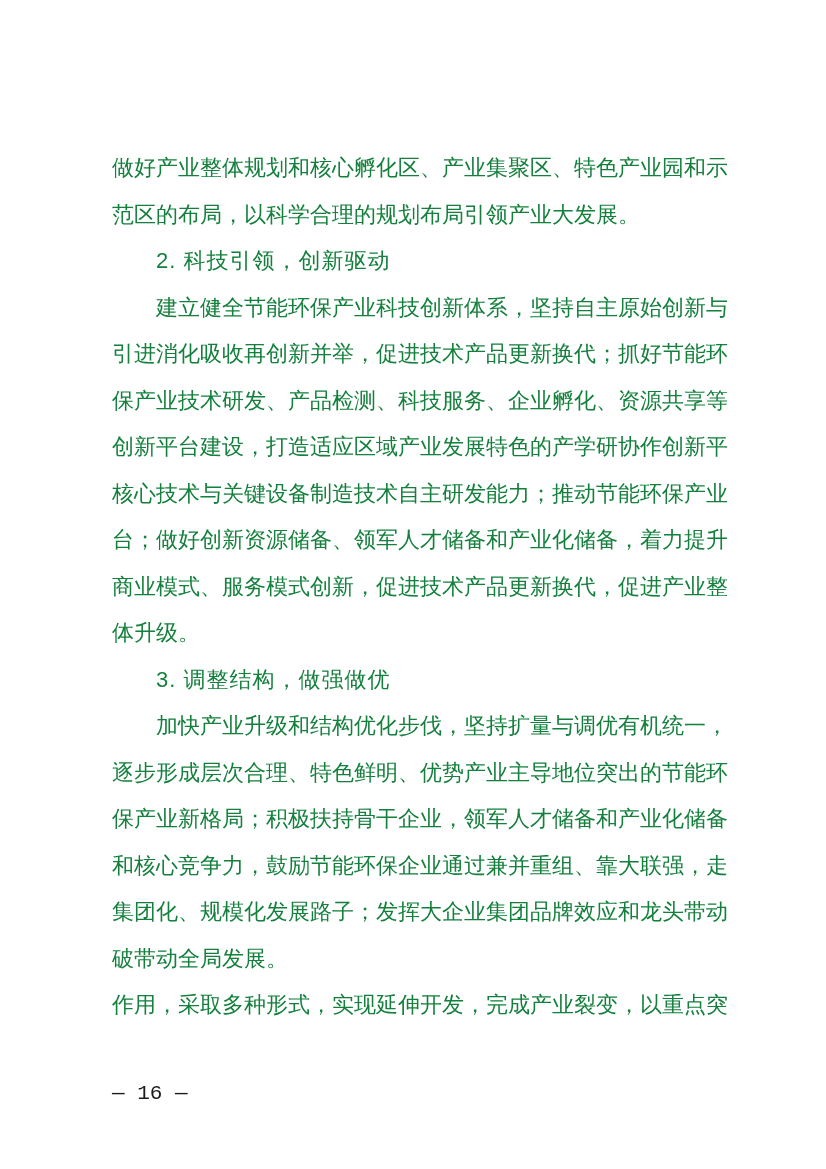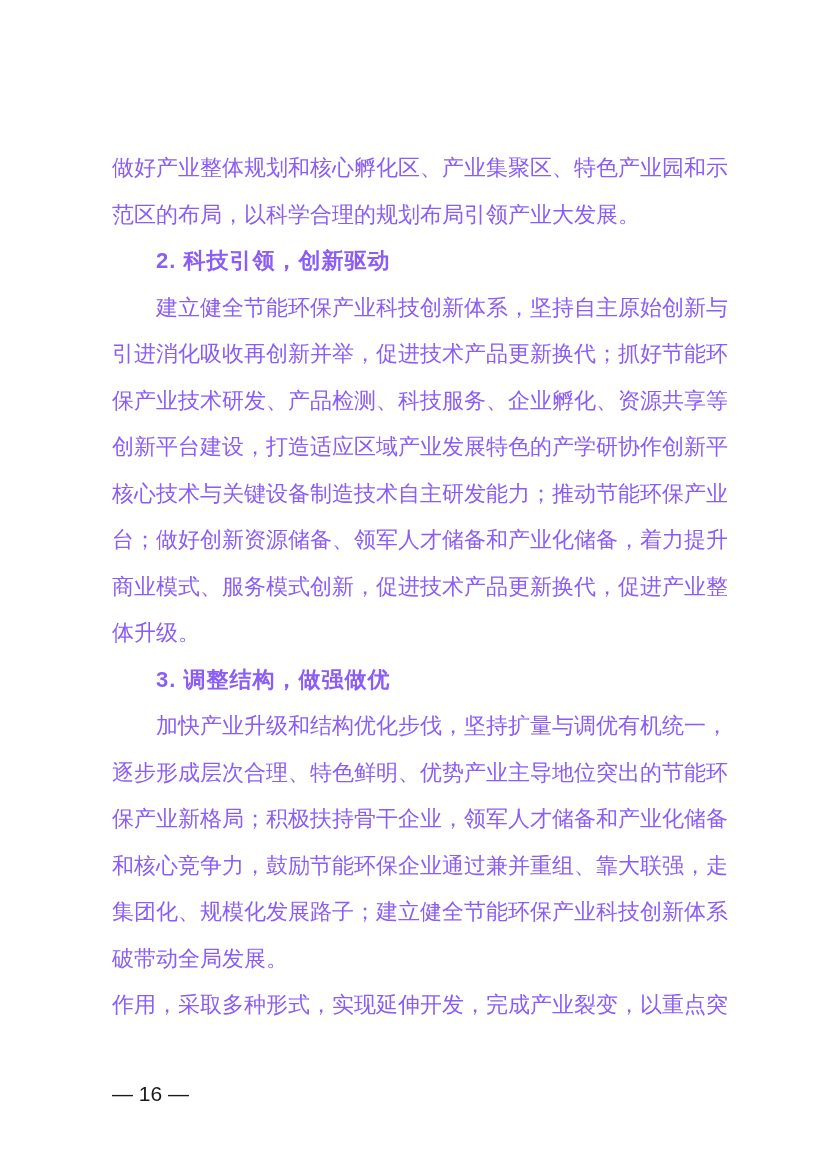--- a/index.html
+++ b/index.html
@@ -23,48 +23,48 @@
   .content {
     position: absolute;
     left: 112px;
     top: 145px;
     width: 616px;
   }
   .line {
     font-size: 22px;
     height: 46.5px;
     line-height: 46.5px;
-    color: #8b5cf6;
+    color: #15803d;
     letter-spacing: 0;
   }
   .line.justify {
     text-align: justify;
     text-align-last: justify;
   }
   .line.flush {
     text-align: left;
     text-align-last: left;
   }
   .line.indent {
     text-indent: 44px;
   }
   .line.heading {
     font-family: "Liberation Sans", "DejaVu Sans", sans-serif;
-    font-weight: 700;
+    font-weight: 400;
     letter-spacing: 1px;
     text-align: right;
   }
   .footer {
     position: absolute;
     left: 112px;
     top: 1082px;
     font-size: 21px;
     line-height: 24px;
     color: #1a1a1a;
-    font-family: Liberation Sans, sans-serif;
+    font-family: Liberation Mono, monospace;
   }
 </style>
 </head>
 <body>
 
 <div class="page">
   <div class="content" id="doc-content">
       <div class="line justify">做好产业整体规划和核心孵化区、产业集聚区、特色产业园和示</div>
       <div class="line flush">范区的布局，以科学合理的规划布局引领产业大发展。</div>
       <div class="line heading indent flush">2. 科技引领，创新驱动</div>
@@ -74,20 +74,20 @@
       <div class="line justify">创新平台建设，打造适应区域产业发展特色的产学研协作创新平</div>
       <div class="line justify">核心技术与关键设备制造技术自主研发能力；推动节能环保产业</div>
       <div class="line justify">台；做好创新资源储备、领军人才储备和产业化储备，着力提升</div>
       <div class="line justify">商业模式、服务模式创新，促进技术产品更新换代，促进产业整</div>
       <div class="line flush">体升级。</div>
       <div class="line heading indent flush">3. 调整结构，做强做优</div>
       <div class="line indent justify">加快产业升级和结构优化步伐，坚持扩量与调优有机统一，</div>
       <div class="line justify">逐步形成层次合理、特色鲜明、优势产业主导地位突出的节能环</div>
       <div class="line justify">保产业新格局；积极扶持骨干企业，领军人才储备和产业化储备</div>
       <div class="line justify">和核心竞争力，鼓励节能环保企业通过兼并重组、靠大联强，走</div>
-      <div class="line justify">集团化、规模化发展路子；建立健全节能环保产业科技创新体系</div>
+      <div class="line justify">集团化、规模化发展路子；发挥大企业集团品牌效应和龙头带动</div>
       <div class="line flush">破带动全局发展。</div>
       <div class="line justify">作用，采取多种形式，实现延伸开发，完成产业裂变，以重点突</div>
     </div>
   <div class="footer">
     <span>— 16 —</span>
   </div>
 </div>
 
 </body></html>

